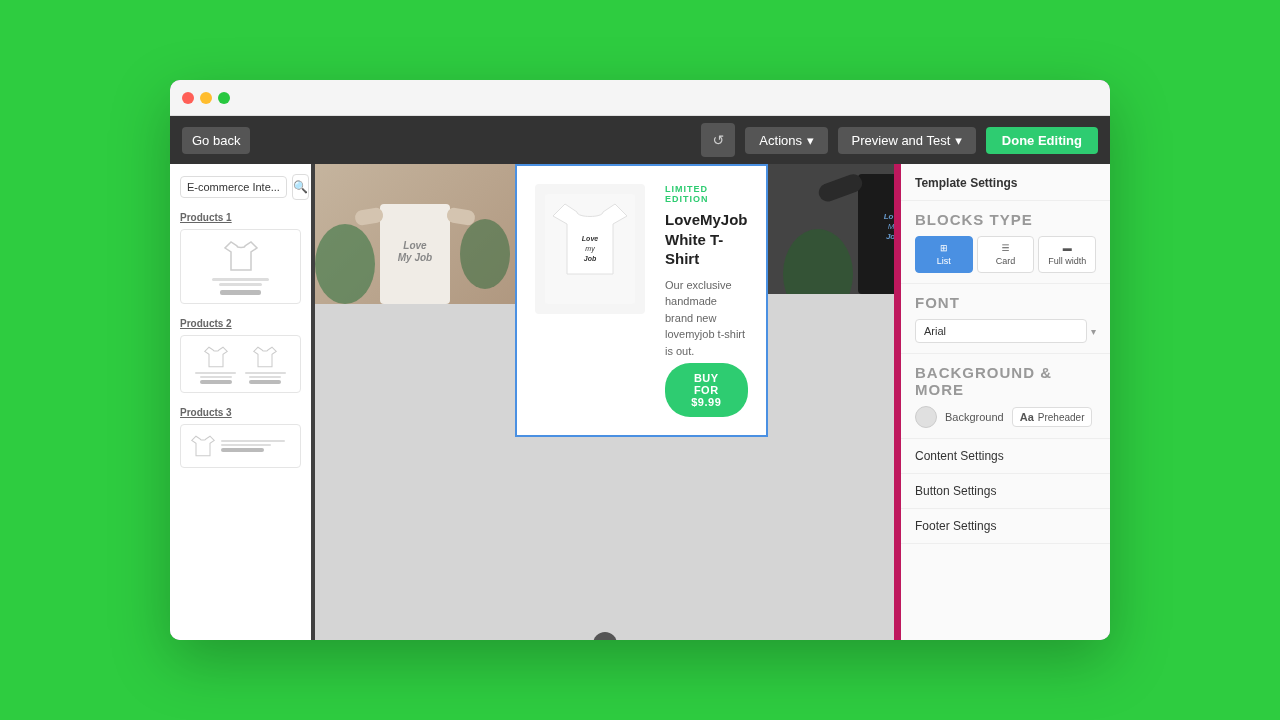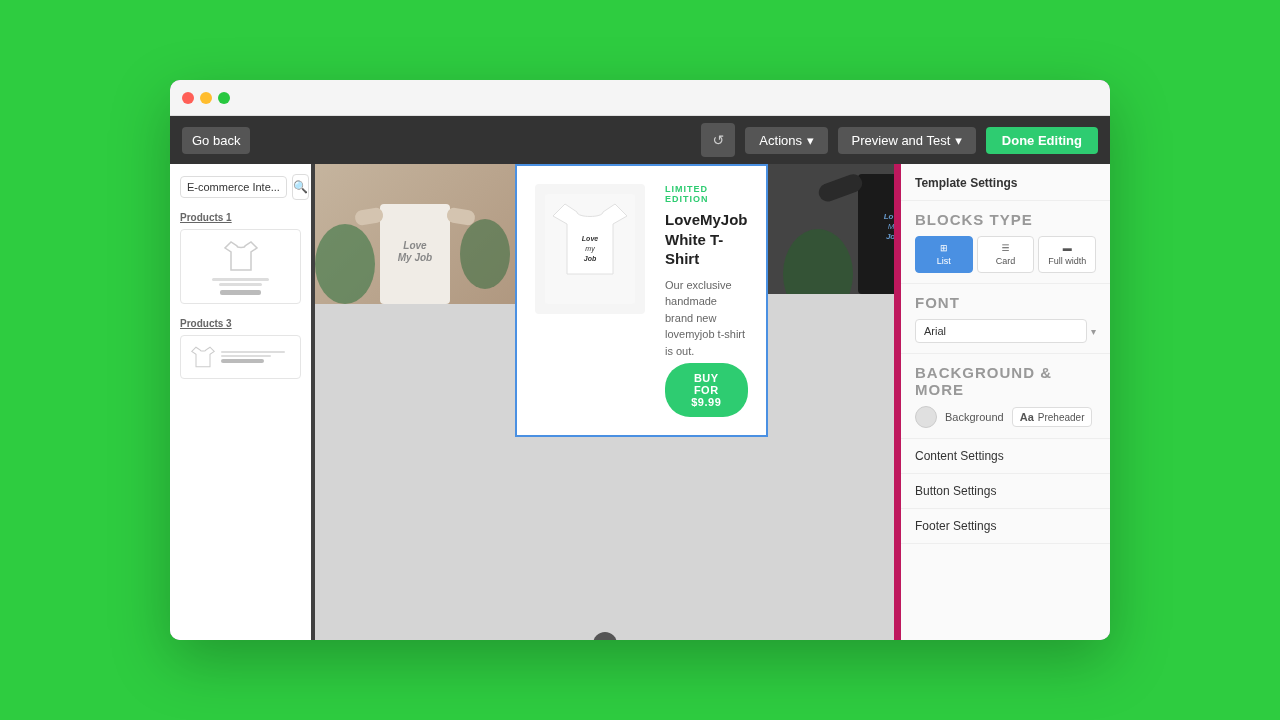--- a/index.html
+++ b/index.html
@@ -577,20 +577,47 @@
             </svg>
             <div class="p1-lines">
               <div class="p1-line" style="width:80%"></div>
               <div class="p1-line" style="width:60%"></div>
             </div>
             <div class="p1-btn"></div>
           </div>
         </div>
       </div>
 
+      <div class="product-group">
+        <div class="product-group-title">Products 2</div>
+        <div class="product-card">
+          <div class="p2-layout">
+            <div class="p2-item">
+              <svg width="28" height="26" viewBox="0 0 40 36">
+                <path d="M10,4 L4,10 L10,14 L10,32 L30,32 L30,14 L36,10 L30,4 L24,8 C24,10 16,10 16,8 Z" fill="none" stroke="#ccc" stroke-width="1.5"></path>
+              </svg>
+              <div class="p2-lines">
+                <div class="p2-line" style="width:90%"></div>
+                <div class="p2-line" style="width:70%"></div>
+              </div>
+              <div class="p2-btn"></div>
+            </div>
+            <div class="p2-item">
+              <svg width="28" height="26" viewBox="0 0 40 36">
+                <path d="M10,4 L4,10 L10,14 L10,32 L30,32 L30,14 L36,10 L30,4 L24,8 C24,10 16,10 16,8 Z" fill="none" stroke="#ccc" stroke-width="1.5"></path>
+              </svg>
+              <div class="p2-lines">
+                <div class="p2-line" style="width:90%"></div>
+                <div class="p2-line" style="width:70%"></div>
+              </div>
+              <div class="p2-btn"></div>
+            </div>
+          </div>
+        </div>
+      </div>
 
       <div class="product-group">
         <div class="product-group-title">Products 3</div>
         <div class="product-card">
           <div class="p3-layout">
             <svg width="28" height="26" viewBox="0 0 40 36">
               <path d="M10,4 L4,10 L10,14 L10,32 L30,32 L30,14 L36,10 L30,4 L24,8 C24,10 16,10 16,8 Z" fill="none" stroke="#ccc" stroke-width="1.5"></path>
             </svg>
             <div class="p3-text">
               <div class="p3-line" style="width:90%"></div>

